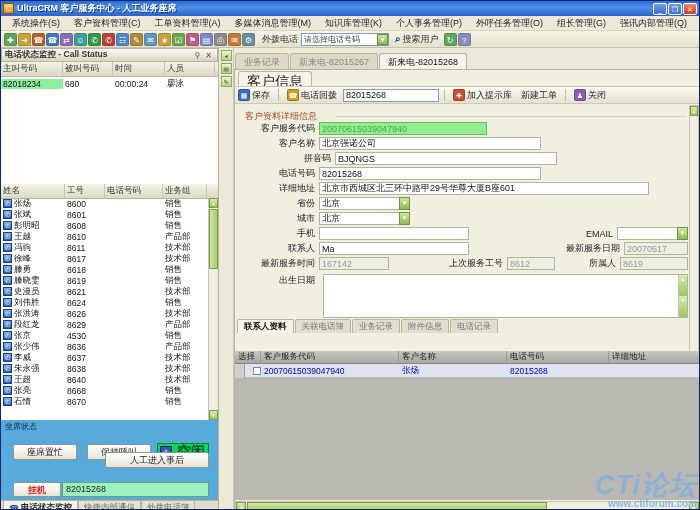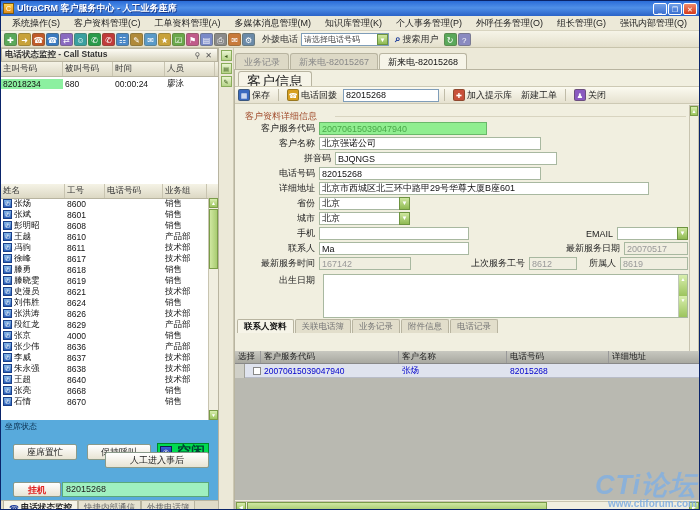--- a/index.html
+++ b/index.html
@@ -325,21 +325,21 @@
             </span>
             <span class="acell a1">8629</span>
             <span class="acell a2"></span>
             <span class="acell a3">产品部</span>
           </div>
           <div class="arow">
             <span class="acell a0">
               <span class="pico">✆</span>
               <span>张京</span>
             </span>
-            <span class="acell a1">4000</span>
+            <span class="acell a1">4530</span>
             <span class="acell a2"></span>
             <span class="acell a3">销售</span>
           </div>
           <div class="arow">
             <span class="acell a0">
               <span class="pico">✆</span>
               <span>张少伟</span>
             </span>
             <span class="acell a1">8636</span>
             <span class="acell a2"></span>
@@ -517,21 +517,21 @@
           </span>
         </div>
         <div class="frow" style="top:120px;left:0;right:0;">
           <span class="flabel">联系人</span>
           <input class="fin" style="width: 150px;" value="Ma">
           <span class="flabel2" style="margin-left:auto;">最新服务日期</span>
           <input class="fin ro" style="width: 64px;" value="20070517">
         </div>
         <div class="frow" style="top:135px;left:0;right:0;">
           <span class="flabel">最新服务时间</span>
-          <input class="fin ro" style="width: 92px;" value="167142">
+          <input class="fin ro" style="width: 70px;" value="167142">
           <span class="flabel2" style="margin-left:60px;">上次服务工号</span>
           <input class="fin ro" style="width: 48px;" value="8612">
           <span class="flabel2" style="margin-left:auto;">所属人</span>
           <input class="fin ro" style="width: 68px;" value="8619">
         </div>
         <div class="frow" style="top:152px;left:0;">
           <span class="flabel">出生日期</span>
         </div>
         <div class="bigbox" style="left:88px;top:152px;right:0;height:44px;">
           <span class="spin">

